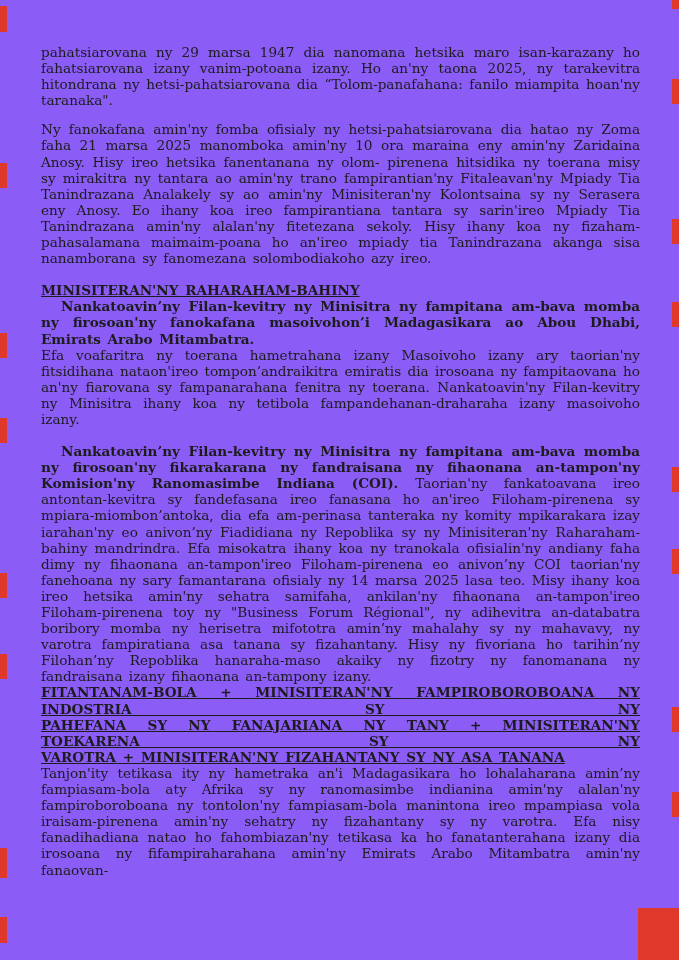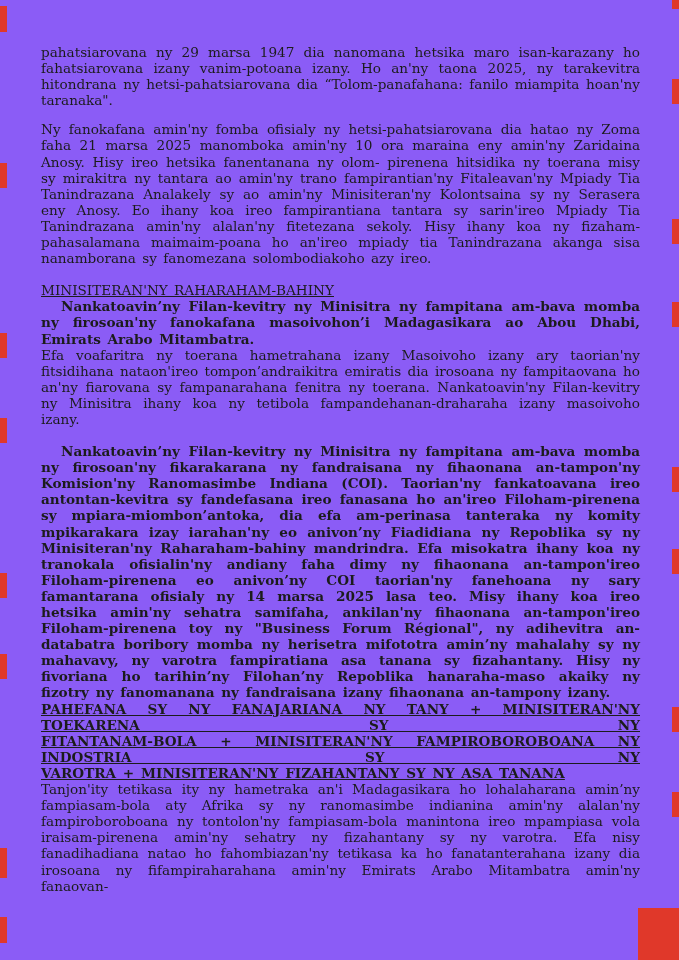--- a/index.html
+++ b/index.html
@@ -22,23 +22,23 @@
     line-height:16.1px;
     text-align:justify;
     word-spacing:2px;
   }
   .gap    { margin-top:16px !important; }
   .gap-sm { margin-top:13px !important; }
   .decision {
     font-weight:bold;
     text-indent:20px;
   }
-  .decision .normal { font-weight:bold; }
+  .decision .normal { font-weight:normal; }
   .section-heading {
-    font-weight:normal;
+    font-weight:bold;
     text-decoration:underline;
   }
   .hline {
     font-weight:bold;
     text-decoration:underline;
     text-align:justify;
     text-align-last:justify;
   }
   .hline.last { text-align-last:left; }
   
@@ -88,21 +88,21 @@
     <p class="gap-sm">Ny fanokafana amin'ny fomba ofisialy ny hetsi-pahatsiarovana dia hatao ny Zoma faha 21 marsa 2025 manomboka amin'ny 10 ora maraina eny amin'ny Zaridaina Anosy. Hisy ireo hetsika fanentanana ny olom- pirenena hitsidika ny toerana misy sy mirakitra ny tantara ao amin'ny trano fampirantian'ny Fitaleavan'ny Mpiady Tia Tanindrazana Analakely sy ao amin'ny Minisiteran'ny Kolontsaina sy ny Serasera eny Anosy. Eo ihany koa ireo fampirantiana tantara sy sarin'ireo Mpiady Tia Tanindrazana amin'ny alalan'ny fitetezana sekoly. Hisy ihany koa ny fizaham-pahasalamana maimaim-poana ho an'ireo mpiady tia Tanindrazana akanga sisa nanamborana sy fanomezana solombodiakoho azy ireo.</p>
 
     <p class="section-heading gap">MINISITERAN'NY RAHARAHAM-BAHINY</p>
 
     <p class="decision">Nankatoavin’ny Filan-kevitry ny Minisitra ny fampitana am-bava momba ny firosoan'ny fanokafana masoivohon’i Madagasikara ao Abou Dhabi, Emirats Arabo Mitambatra.</p>
 
     <p>Efa voafaritra ny toerana hametrahana izany Masoivoho izany ary taorian'ny fitsidihana nataon'ireo tompon’andraikitra emiratis dia irosoana ny fampitaovana ho an'ny fiarovana sy fampanarahana fenitra ny toerana. Nankatoavin'ny Filan-kevitry ny Minisitra ihany koa ny tetibola fampandehanan-draharaha izany masoivoho izany.</p>
 
     <p class="decision gap"><strong>Nankatoavin’ny Filan-kevitry ny Minisitra ny fampitana am-bava momba ny firosoan'ny fikarakarana ny fandraisana ny fihaonana an-tampon'ny Komision'ny Ranomasimbe Indiana (COI). </strong><span class="normal">Taorian'ny fankatoavana ireo antontan-kevitra sy fandefasana ireo fanasana ho an'ireo Filoham-pirenena sy mpiara-miombon’antoka, dia efa am-perinasa tanteraka ny komity mpikarakara izay iarahan'ny eo anivon’ny Fiadidiana ny Repoblika sy ny Minisiteran'ny Raharaham-bahiny mandrindra. Efa misokatra ihany koa ny tranokala ofisialin'ny andiany faha dimy ny fihaonana an-tampon'ireo Filoham-pirenena eo anivon’ny COI taorian'ny fanehoana ny sary famantarana ofisialy ny 14 marsa 2025 lasa teo. Misy ihany koa ireo hetsika amin'ny sehatra samifaha, ankilan'ny fihaonana an-tampon'ireo Filoham-pirenena toy ny "Business Forum Régional", ny adihevitra an-databatra boribory momba ny herisetra mifototra amin’ny mahalahy sy ny mahavavy, ny varotra fampiratiana asa tanana sy fizahantany. Hisy ny fivoriana ho tarihin’ny Filohan’ny Repoblika hanaraha-maso akaiky ny fizotry ny fanomanana ny fandraisana izany fihaonana an-tampony izany.</span></p>
 
+    <p class="hline">FITANTANAM-BOLA + MINISITERAN'NY FAMPIROBOROBOANA NY INDOSTRIA SY NY</p>
     <p class="hline">PAHEFANA SY NY FANAJARIANA NY TANY + MINISITERAN'NY TOEKARENA SY NY</p>
-    <p class="hline">FITANTANAM-BOLA + MINISITERAN'NY FAMPIROBOROBOANA NY INDOSTRIA SY NY</p>
     <p class="hline last">VAROTRA + MINISITERAN'NY FIZAHANTANY SY NY ASA TANANA</p>
 
 
     <p>Tanjon'ity tetikasa ity ny hametraka an'i Madagasikara ho lohalaharana amin’ny fampiasam-bola aty Afrika sy ny ranomasimbe indianina amin'ny alalan'ny fampiroboroboana ny tontolon'ny fampiasam-bola manintona ireo mpampiasa vola iraisam-pirenena amin'ny sehatry ny fizahantany sy ny varotra. Efa nisy fanadihadiana natao ho fahombiazan'ny tetikasa ka ho fanatanterahana izany dia irosoana ny fifampiraharahana amin'ny Emirats Arabo Mitambatra amin'ny fanaovan-</p>
 
   </div>
 </div>
 
 </body></html>

